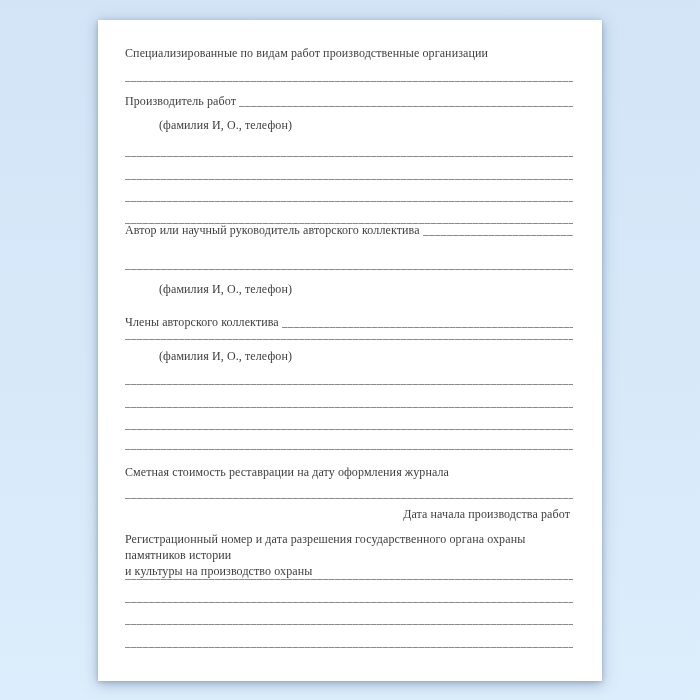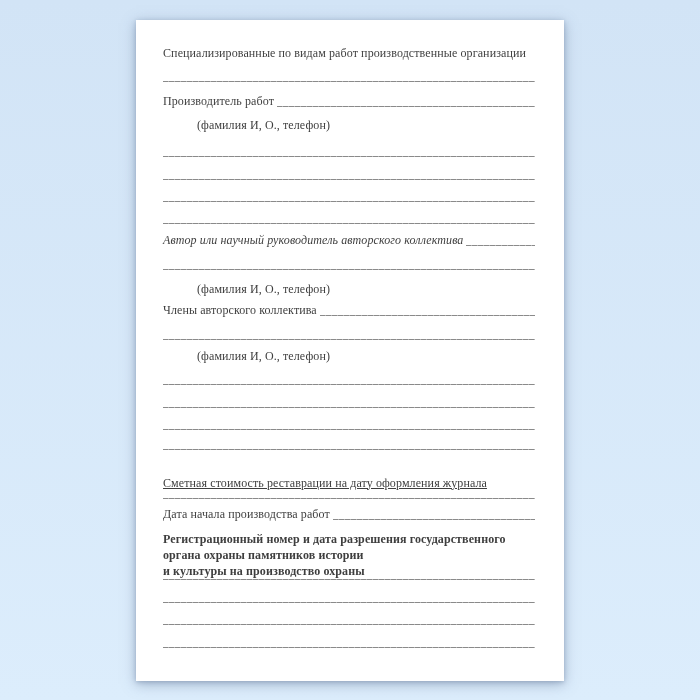--- a/index.html
+++ b/index.html
@@ -11,21 +11,21 @@
   }
   *{margin:0;padding:0;box-sizing:border-box;}
   html,body{width:700px;height:700px;overflow:hidden;}
   body{
     background:linear-gradient(180deg,var(--bg-top) 0%,var(--bg-bottom) 100%);
     font-family:"Liberation Serif","DejaVu Serif",serif;
     display:flex;align-items:center;justify-content:center;
   }
   .paper{
     position:relative;
-    width:428px;height:661px;
+    width:504px;height:661px;
     background:var(--paper);
     box-shadow:0 3px 12px rgba(96,118,150,0.5),0 1px 4px rgba(96,118,150,0.35);
   }
   .row{
     position:absolute;left:27px;right:29px;
     color:var(--text);
     font-size:12px;line-height:15px;
     letter-spacing:0.1px;
   }
   .row.label{white-space:nowrap;}
@@ -50,43 +50,43 @@
     <div class="row hr" style="top: 61px;"></div>
     <div class="row label-line" style="top: 74px;">
       <span class="lbl">Производитель работ</span>
       <span class="rule"></span>
     </div>
     <div class="row caption" style="top: 98px;">(фамилия И, О., телефон)</div>
     <div class="row hr" style="top: 136px;"></div>
     <div class="row hr" style="top: 159px;"></div>
     <div class="row hr" style="top: 181px;"></div>
     <div class="row hr" style="top: 203px;"></div>
-    <div class="row label-line" style="top: 213px; font-style: italic;">
+    <div class="row label-line" style="top: 203px;">
       <span class="lbl">Автор или научный руководитель авторского коллектива</span>
       <span class="rule"></span>
     </div>
     <div class="row hr" style="top: 249px;"></div>
     <div class="row caption" style="top: 262px;">(фамилия И, О., телефон)</div>
-    <div class="row label-line" style="top: 283px; align-items: flex-end;">
+    <div class="row label-line" style="top: 295px; align-items: flex-end;">
       <span class="lbl">Члены авторского коллектива</span>
       <span class="rule"></span>
     </div>
     <div class="row hr" style="top: 319px;"></div>
     <div class="row caption" style="top: 329px;">(фамилия И, О., телефон)</div>
     <div class="row hr" style="top: 364px;"></div>
     <div class="row hr" style="top: 387px;"></div>
     <div class="row hr" style="top: 409px;"></div>
     <div class="row hr" style="top: 429px;"></div>
-    <div class="row label" style="top: 456px; text-decoration: underline;">Сметная стоимость реставрации на дату оформления журнала</div>
+    <div class="row label" style="top: 445px;">Сметная стоимость реставрации на дату оформления журнала</div>
     <div class="row hr" style="top: 478px;"></div>
-    <div class="row label-line" style="top: 487px;">
+    <div class="row label-line" style="top: 487px; flex-direction: column;">
       <span class="lbl">Дата начала производства работ</span>
       <span class="rule"></span>
     </div>
-    <div class="row label2" style="top: 511px; font-weight: bold;">
+    <div class="row label2" style="top: 511px;">
       <span>Регистрационный номер и дата разрешения государственного органа охраны памятников истории</span>
       <span>и культуры на производство охраны</span>
     </div>
     <div class="row hr" style="top: 559px;"></div>
     <div class="row hr" style="top: 582px;"></div>
     <div class="row hr" style="top: 604px;"></div>
     <div class="row hr" style="top: 627px;"></div>
   </div>
 
 </body></html>

